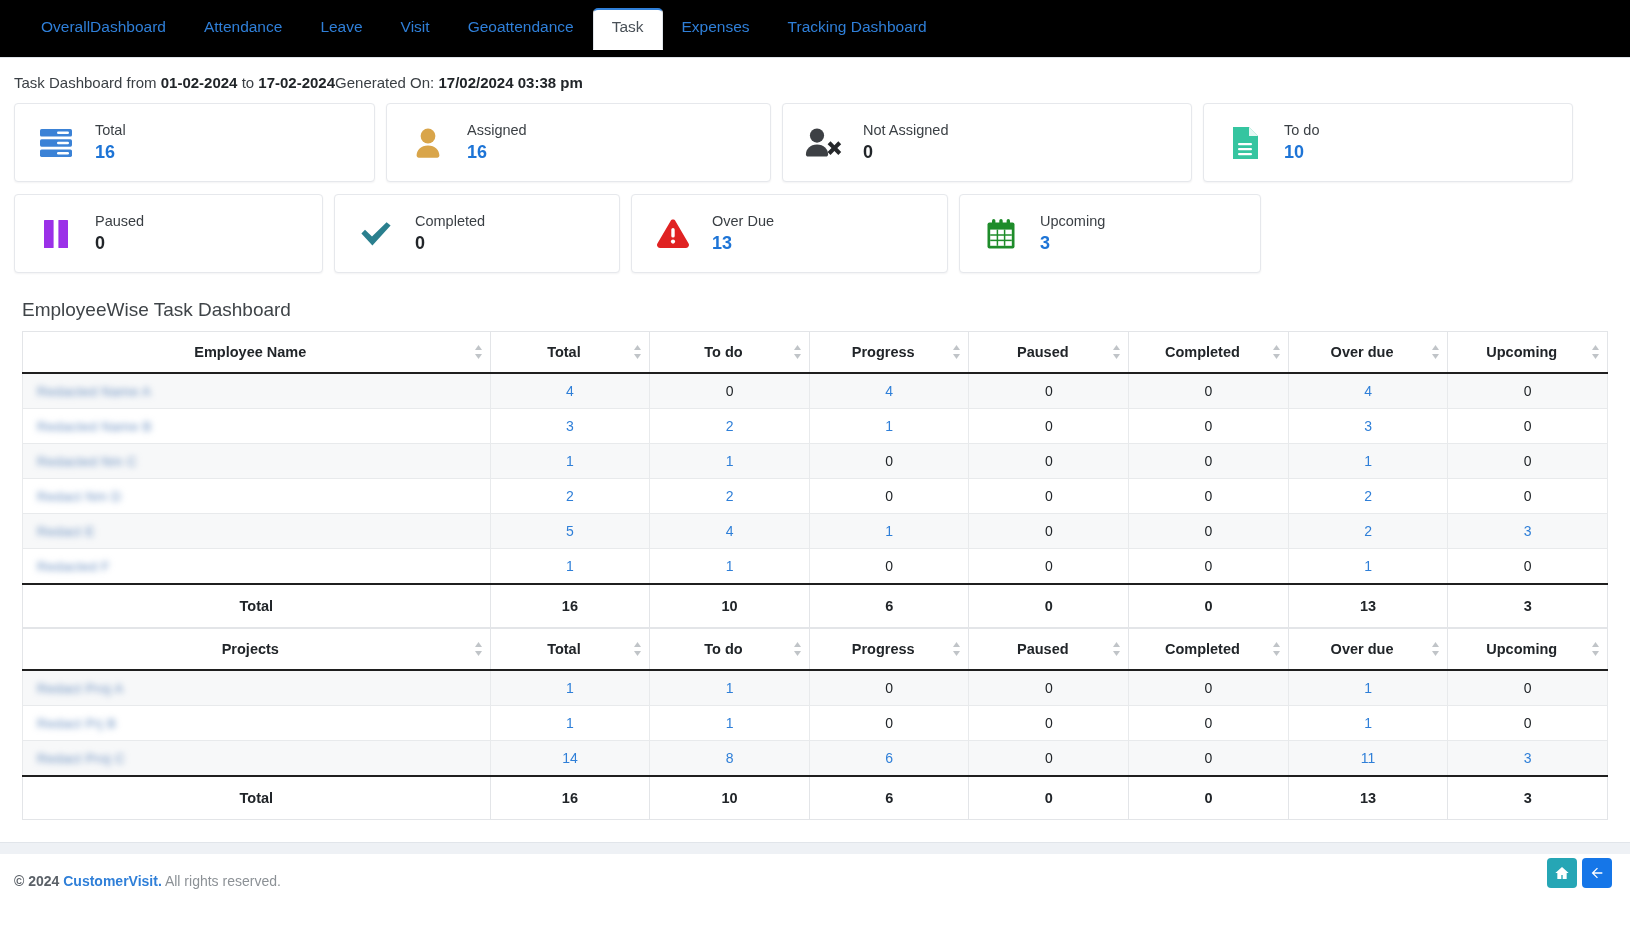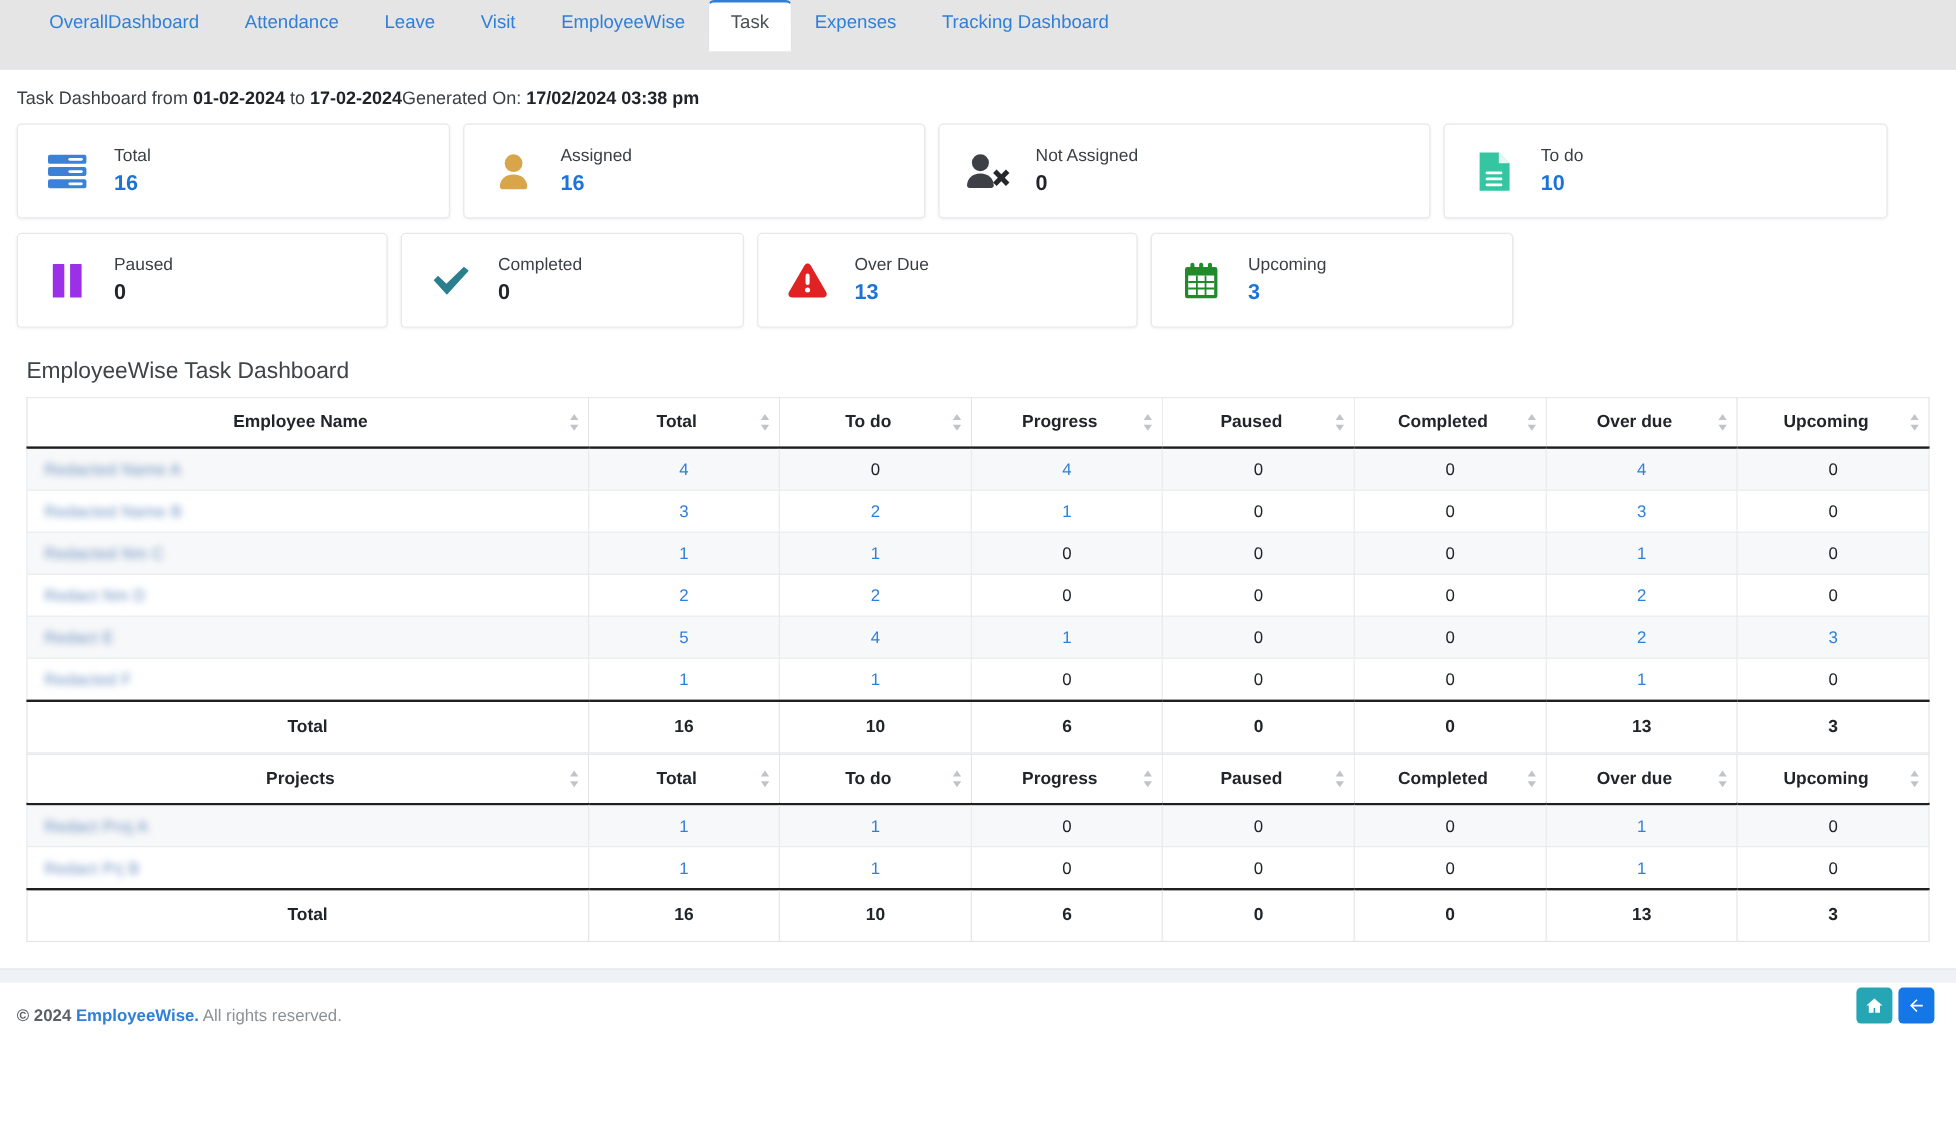--- a/index.html
+++ b/index.html
@@ -18,22 +18,22 @@
     overflow: hidden;
   }
 
   
   .tabbar {
     position: relative;
     height: 58px;
     border-bottom: 1px solid #dfe3e8;
     padding-left: 22px;
     display: flex;
-    align-items: flex-start;
-    background: #e5e5e5;
+    align-items: center;
+    background: #000000;
   }
   .tab {
     position: relative;
     font-size: 15.5px;
     color: #2f7fd8;
     padding: 9px 18px 13px 18px;
     margin-bottom: -1px;
     cursor: pointer;
     white-space: nowrap;
     background: transparent;
@@ -218,21 +218,21 @@
 </head>
 <body>
 
 <div class="page">
 
   <div class="tabbar" id="tabbar">
       <div class="tab"><span>OverallDashboard</span></div>
       <div class="tab"><span>Attendance</span></div>
       <div class="tab"><span>Leave</span></div>
       <div class="tab"><span>Visit</span></div>
-      <div class="tab"><span>EmployeeWise</span></div>
+      <div class="tab"><span>Geoattendance</span></div>
       <div class="tab active"><span>Task</span></div>
       <div class="tab"><span>Expenses</span></div>
       <div class="tab"><span>Tracking Dashboard</span></div>
     </div>
 
   <div class="subheader">
     <div>
       <span>Task Dashboard from</span>
       <b>01-02-2024</b>
       <span>to</span>
@@ -551,20 +551,30 @@
           <tr>
             <td class="namecell"><span class="redact">Redact Prj B</span></td>
             <td><a class="link">1</a></td>
             <td><a class="link">1</a></td>
             <td><span>0</span></td>
             <td><span>0</span></td>
             <td><span>0</span></td>
             <td><a class="link">1</a></td>
             <td><span>0</span></td>
           </tr>
+          <tr>
+            <td class="namecell"><span class="redact">Redact Proj C</span></td>
+            <td><a class="link">14</a></td>
+            <td><a class="link">8</a></td>
+            <td><a class="link">6</a></td>
+            <td><span>0</span></td>
+            <td><span>0</span></td>
+            <td><a class="link">11</a></td>
+            <td><a class="link">3</a></td>
+          </tr>
         </tbody>
       <tfoot>
           <tr>
             <td>Total</td>
             <td>16</td>
             <td>10</td>
             <td>6</td>
             <td>0</td>
             <td>0</td>
             <td>13</td>
@@ -572,21 +582,21 @@
           </tr>
         </tfoot>
     </table>
   </div>
 
   <div class="footer-sep"></div>
 
   <div class="footer">
     <div>
       <span class="fb">© 2024</span>
-      <span class="brand">EmployeeWise.</span>
+      <span class="brand">CustomerVisit.</span>
       <span>All rights reserved.</span>
     </div>
     <div class="fab-group">
       <div class="fab home">
         <svg width="16" height="16" viewBox="0 0 24 24">
           <path fill="#ffffff" d="M12 3L2 12h3v9h6v-6h2v6h6v-9h3L12 3z"></path>
         </svg>
       </div>
       <div class="fab back">
         <svg width="16" height="16" viewBox="0 0 24 24">

